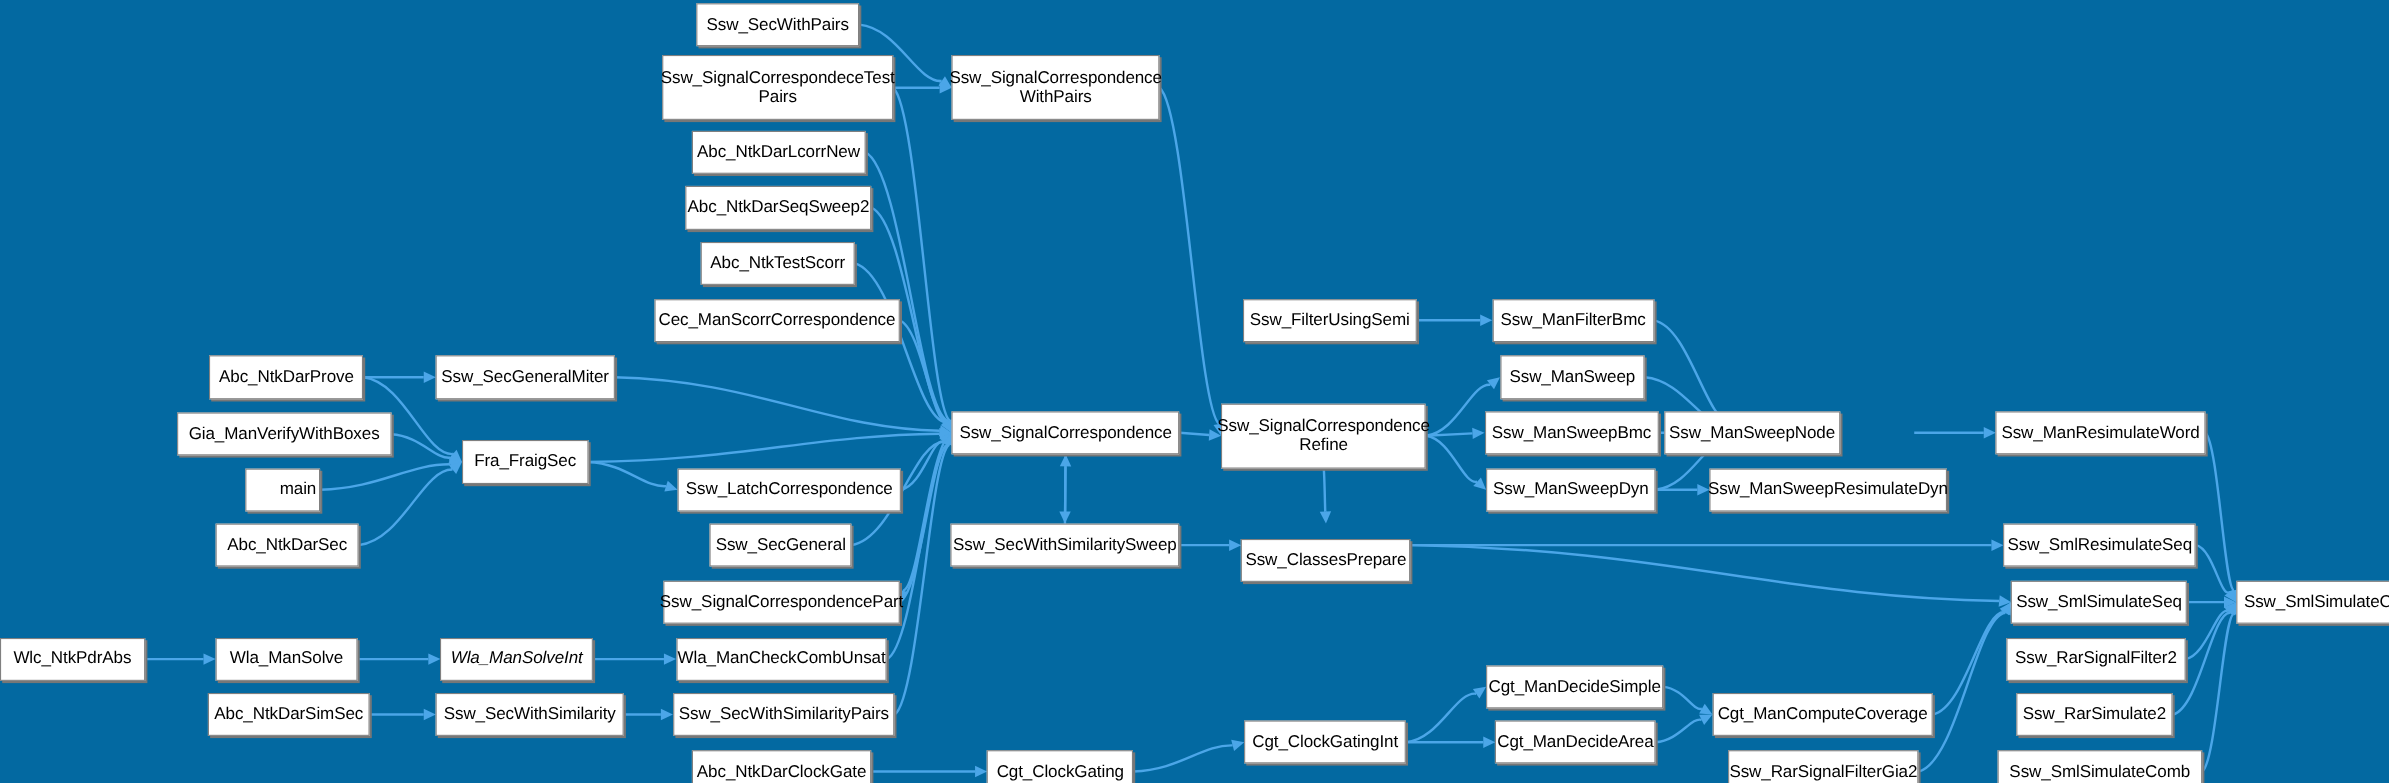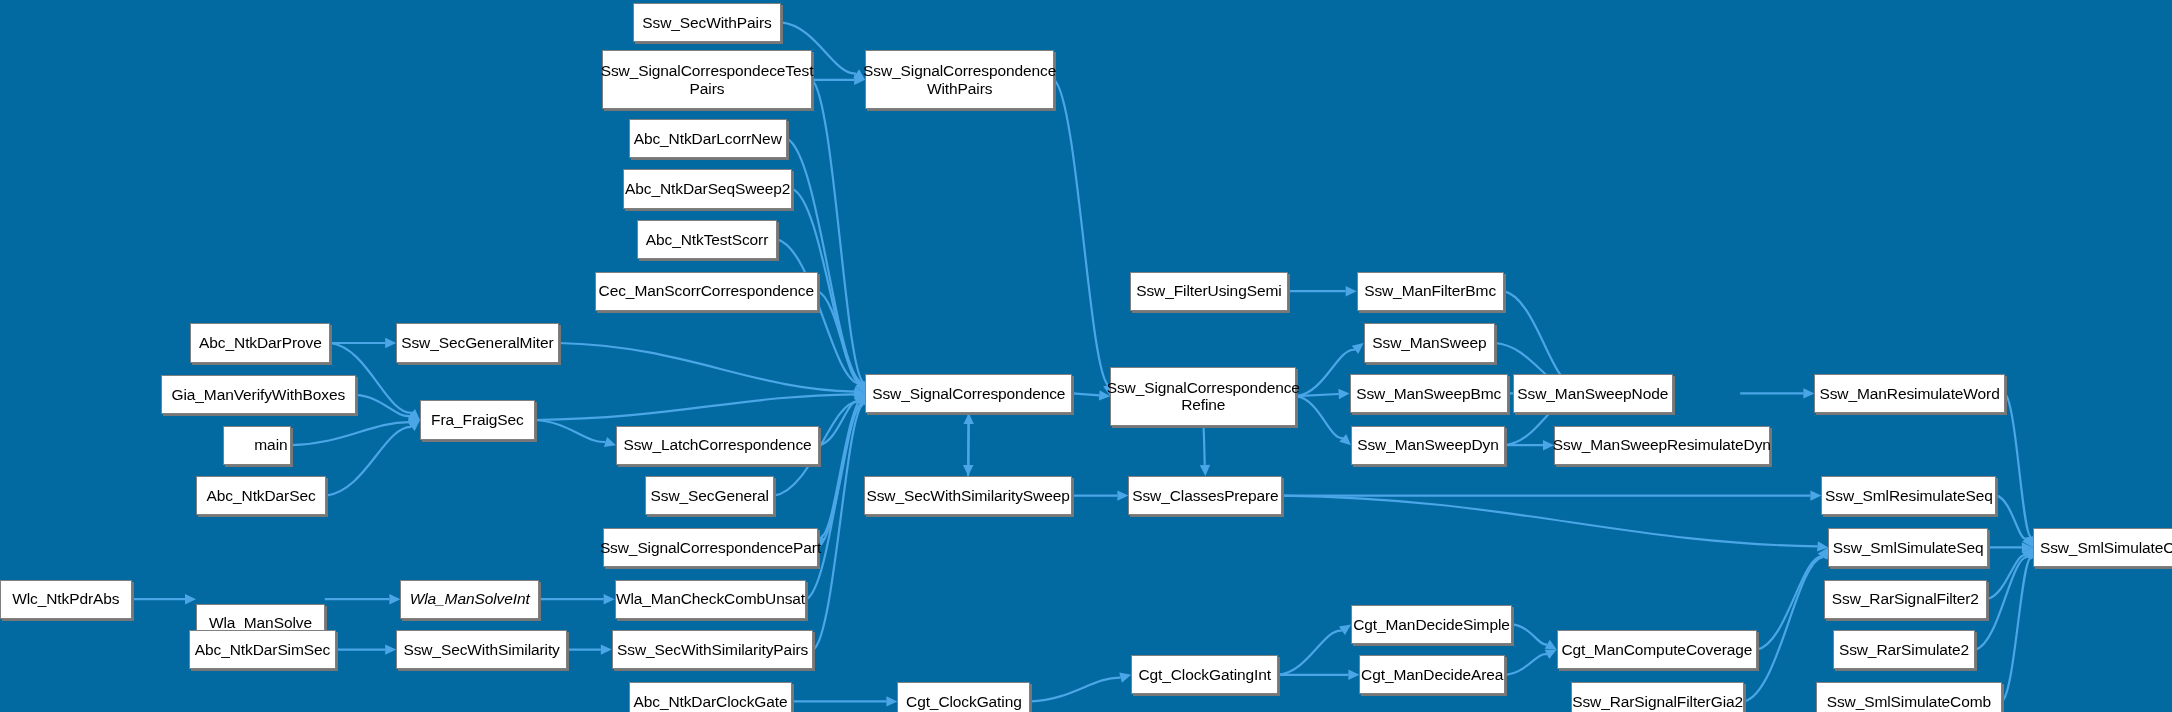--- a/index.html
+++ b/index.html
@@ -184,32 +184,32 @@
       <div class="node" style="left: 396.2px; top: 323.4px; width: 162.4px; height: 39.2px;">Ssw_SecGeneralMiter</div>
       <div class="node" style="left: 161px; top: 375.2px; width: 194.6px; height: 39.2px;">Gia_ManVerifyWithBoxes</div>
       <div class="node" style="left: 420px; top: 400.4px; width: 114.8px; height: 39.2px;">Fra_FraigSec</div>
       <div class="node" style="left: 222.6px; top: 425.6px; width: 68.6px; height: 39.2px; padding-left: 33px;">main</div>
       <div class="node" style="left: 196px; top: 476px; width: 130.2px; height: 39.2px;">Abc_NtkDarSec</div>
       <div class="node" style="left: 865.2px; top: 373.8px; width: 207.2px; height: 39.2px;">Ssw_SignalCorrespondence</div>
       <div class="node" style="left: 616px; top: 425.6px; width: 203px; height: 39.2px;">Ssw_LatchCorrespondence</div>
       <div class="node" style="left: 645.4px; top: 476px; width: 128.8px; height: 39.2px;">Ssw_SecGeneral</div>
       <div class="node" style="left: 603.4px; top: 527.8px; width: 214.2px; height: 39.2px;">Ssw_SignalCorrespondencePart</div>
       <div class="node" style="left: 0px; top: 579.6px; width: 131.6px; height: 39.2px;">Wlc_NtkPdrAbs</div>
-      <div class="node" style="left: 196px; top: 579.6px; width: 128.8px; height: 39.2px; margin-top: 24px;">Wla_ManSolve</div>
+      <div class="node" style="left: 196px; top: 579.6px; width: 128.8px; height: 39.2px;">Wla_ManSolve</div>
       <div class="node" style="left: 400.4px; top: 579.6px; width: 138.6px; height: 39.2px; font-style: italic;">Wla_ManSolveInt</div>
       <div class="node" style="left: 614.6px; top: 579.6px; width: 191.8px; height: 39.2px;">Wla_ManCheckCombUnsat</div>
       <div class="node" style="left: 189px; top: 630px; width: 147px; height: 39.2px;">Abc_NtkDarSimSec</div>
       <div class="node" style="left: 396.2px; top: 630px; width: 170.8px; height: 39.2px;">Ssw_SecWithSimilarity</div>
       <div class="node" style="left: 611.8px; top: 630px; width: 201.6px; height: 39.2px;">Ssw_SecWithSimilarityPairs</div>
       <div class="node" style="left: 628.6px; top: 681.8px; width: 163.8px; height: 39.2px;">Abc_NtkDarClockGate</div>
       <div class="node" style="left: 863.8px; top: 476px; width: 208.6px; height: 39.2px;">Ssw_SecWithSimilaritySweep</div>
       <div class="node" style="left: 897.4px; top: 681.8px; width: 133px; height: 39.2px;">Cgt_ClockGating</div>
       <div class="node" style="left: 1110.2px; top: 366.8px; width: 186.2px; height: 58.8px;">Ssw_SignalCorrespondence
 Refine</div>
-      <div class="node" style="left: 1128.4px; top: 476px; width: 154px; height: 39.2px;">Ssw_ClassesPrepare</div>
+      <div class="node" style="left: 1128.4px; top: 490px; width: 154px; height: 39.2px;">Ssw_ClassesPrepare</div>
       <div class="node" style="left: 1131.2px; top: 655.2px; width: 147px; height: 39.2px;">Cgt_ClockGatingInt</div>
       <div class="node" style="left: 1129.8px; top: 271.6px; width: 158.2px; height: 39.2px;">Ssw_FilterUsingSemi</div>
       <div class="node" style="left: 1356.6px; top: 271.6px; width: 147px; height: 39.2px;">Ssw_ManFilterBmc</div>
       <div class="node" style="left: 1363.6px; top: 323.4px; width: 131.6px; height: 39.2px;">Ssw_ManSweep</div>
       <div class="node" style="left: 1349.6px; top: 373.8px; width: 158.2px; height: 39.2px;">Ssw_ManSweepBmc</div>
       <div class="node" style="left: 1351px; top: 425.6px; width: 154px; height: 39.2px;">Ssw_ManSweepDyn</div>
       <div class="node" style="left: 1351px; top: 604.8px; width: 161px; height: 39.2px;">Cgt_ManDecideSimple</div>
       <div class="node" style="left: 1359.4px; top: 655.2px; width: 145.6px; height: 39.2px;">Cgt_ManDecideArea</div>
       <div class="node" style="left: 1513px; top: 373.8px; width: 159.6px; height: 39.2px;">Ssw_ManSweepNode</div>
       <div class="node" style="left: 1554px; top: 425.6px; width: 215.6px; height: 39.2px;">Ssw_ManSweepResimulateDyn</div>

